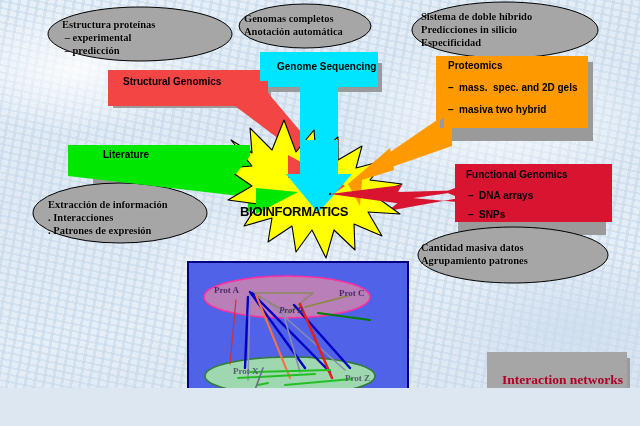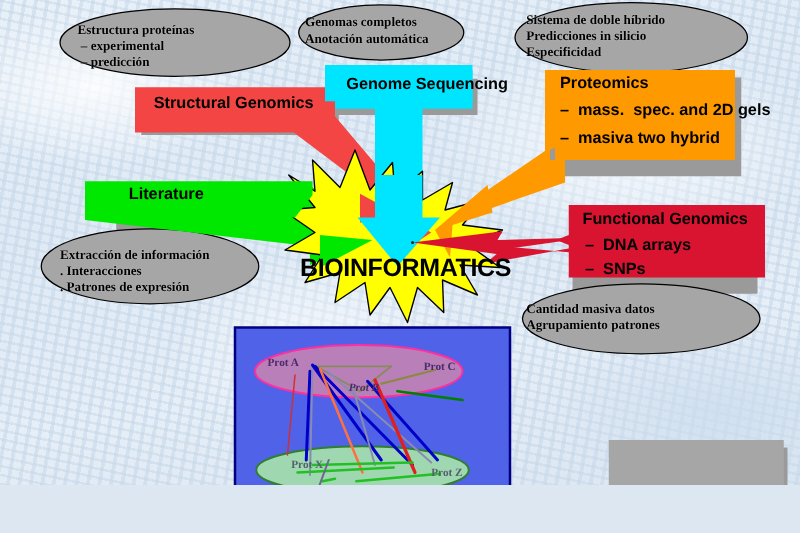--- a/index.html
+++ b/index.html
@@ -27,26 +27,26 @@
   
   .elltxt{
     color:#000;font-weight:bold;font-size:10.5px;line-height:13px;
     font-family:"Liberation Serif", serif;
     white-space:pre;
     text-shadow:0 0 1px rgba(255,255,255,.5);
   }
   
   .boxtxt{
     font-family:"Liberation Sans", sans-serif;
-    font-weight:bold;font-size:13px;line-height:11px;color:#000;white-space:pre;
+    font-weight:bold;font-size:10px;line-height:11px;color:#000;white-space:pre;
   }
 
   #bioinf{
     left:240px;top:204px;font-family:"Liberation Sans", sans-serif;
-    font-weight:bold;font-size:20px;letter-spacing:-.3px;color:#000;
+    font-weight:bold;font-size:13px;letter-spacing:-.3px;color:#000;
   }
   #intnet{
     left:502px;top:372px;color:#b00028;font-weight:bold;font-size:13.5px;
     font-family:"Liberation Serif", serif;
   }
   .protlbl{font-family:"Liberation Serif", serif;font-weight:bold;font-size:9px;}
   #footer{
     left:16px;top:395px;color:#1a1a3c;font-weight:bold;
     font-size:5.4px;line-height:6.6px;font-family:"Liberation Sans", sans-serif;
     white-space:pre;
@@ -184,18 +184,19 @@
   <div class="lbl" id="bioinf">BIOINFORMATICS</div>
 
   <div class="lbl protlbl" style="left:214px;top:285px;color:#4b2b6b;">Prot A</div>
   <div class="lbl protlbl" style="left:279px;top:305px;color:#4b2b6b;font-style:italic;">Prot B</div>
   <div class="lbl protlbl" style="left:339px;top:288px;color:#4b2b6b;">Prot C</div>
   <div class="lbl protlbl" style="left:233px;top:366px;color:#53606e;">Prot X</div>
   <div class="lbl protlbl" style="left:287px;top:386px;color:#53606e;">SNPs Y</div>
   <div class="lbl protlbl" style="left:345px;top:373px;color:#53606e;">Prot Z</div>
   <div class="lbl protlbl" style="left:239px;top:406px;color:#1a1aa8;font-size:12px;">Prot W</div>
 
+  <div class="lbl" id="intnet">Interaction networks</div>
 
   <div class="lbl" id="footer">Curso Doctorado U. Autónoma
 2004
 Alfonso Valencia CNB – CSIC</div>
 
 </div>
 
 </body></html>

